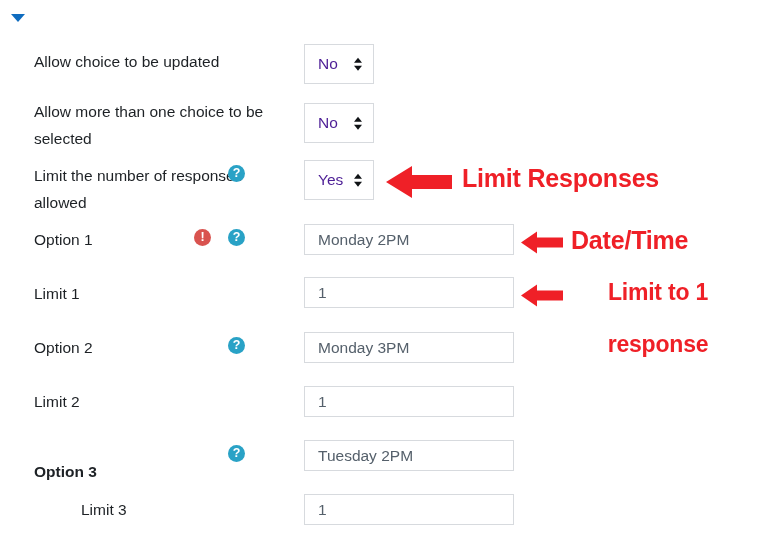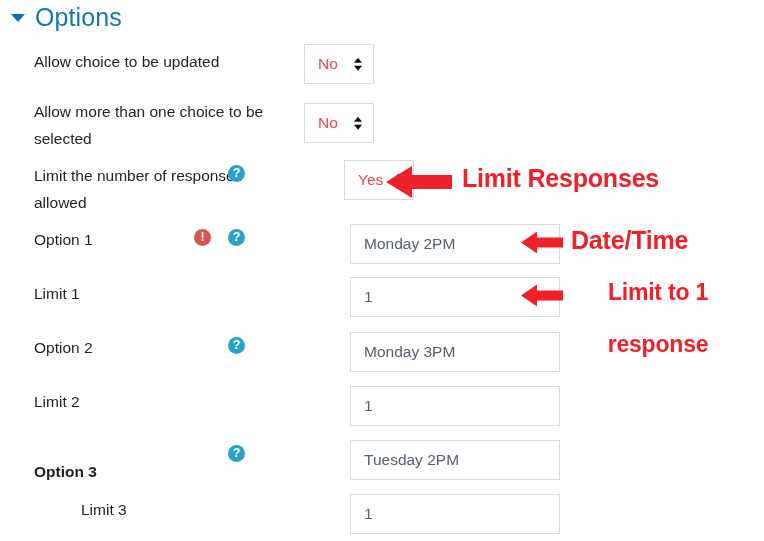--- a/index.html
+++ b/index.html
@@ -97,21 +97,21 @@
     height: 40px;
     border: 1px solid #d7dade;
     background: #ffffff;
     box-sizing: border-box;
     display: flex;
     align-items: center;
     padding-left: 13px;
   }
   .select-value {
     font-size: 15.5px;
-    color: #ef4444;
+    color: #4c1d95;
   }
   .select-arrows {
     position: absolute;
     right: 11px;
     top: 50%;
     transform: translateY(-50%);
     display: flex;
     flex-direction: column;
     align-items: center;
     justify-content: center;
@@ -130,31 +130,30 @@
   }
   .select-arrows i.dn {
     border-top: 5px solid #101316;
   }
 
   
   .text-input {
     position: absolute;
     left: 304px;
     width: 210px;
-    height: 40px;
+    height: 31px;
     border: 1px solid #d7dade;
     background: #ffffff;
     box-sizing: border-box;
     font-family: "Liberation Sans", sans-serif;
     font-size: 15.5px;
     color: #55606b;
     padding: 0 0 0 13px;
     outline: none;
     border-radius: 0;
-    margin-left: 46px;
   }
 
   
   .annotation {
     position: absolute;
     color: #ef2027;
     font-weight: bold;
     letter-spacing: -0.2px;
   }
   .ann-big  { font-size: 25px; line-height: 29px; }
@@ -163,21 +162,20 @@
   .arrow {
     position: absolute;
   }
   .arrow svg { display: block; }
 </style>
 </head>
 <body>
 
 <div class="section-header">
   <span class="collapse-caret"></span>
-  <span class="section-title">Options</span>
 </div>
 
 <div class="row" style="top:44px;">
   <div class="label" style="top:4px;">Allow choice to be updated</div>
   <div class="select-box" style="top:0px;">
     <span class="select-value">No</span>
     <span class="select-arrows">
         <i class="up"></i>
         <i class="dn"></i>
       </span>
@@ -191,21 +189,21 @@
     <span class="select-arrows">
         <i class="up"></i>
         <i class="dn"></i>
       </span>
   </div>
 </div>
 
 <div class="row" style="top:162px;">
   <div class="label" style="top:0px;">Limit the number of responses allowed</div>
   <div class="icon-slot help-icon" style="top:3px;">?</div>
-  <div class="select-box" style="top:-2px;margin-left:40px;">
+  <div class="select-box" style="top:-2px;">
     <span class="select-value">Yes</span>
     <span class="select-arrows">
         <i class="up"></i>
         <i class="dn"></i>
       </span>
   </div>
 </div>
 
 <div class="row" style="top:226px;">
   <div class="label" style="top:0px;">Option 1</div>

